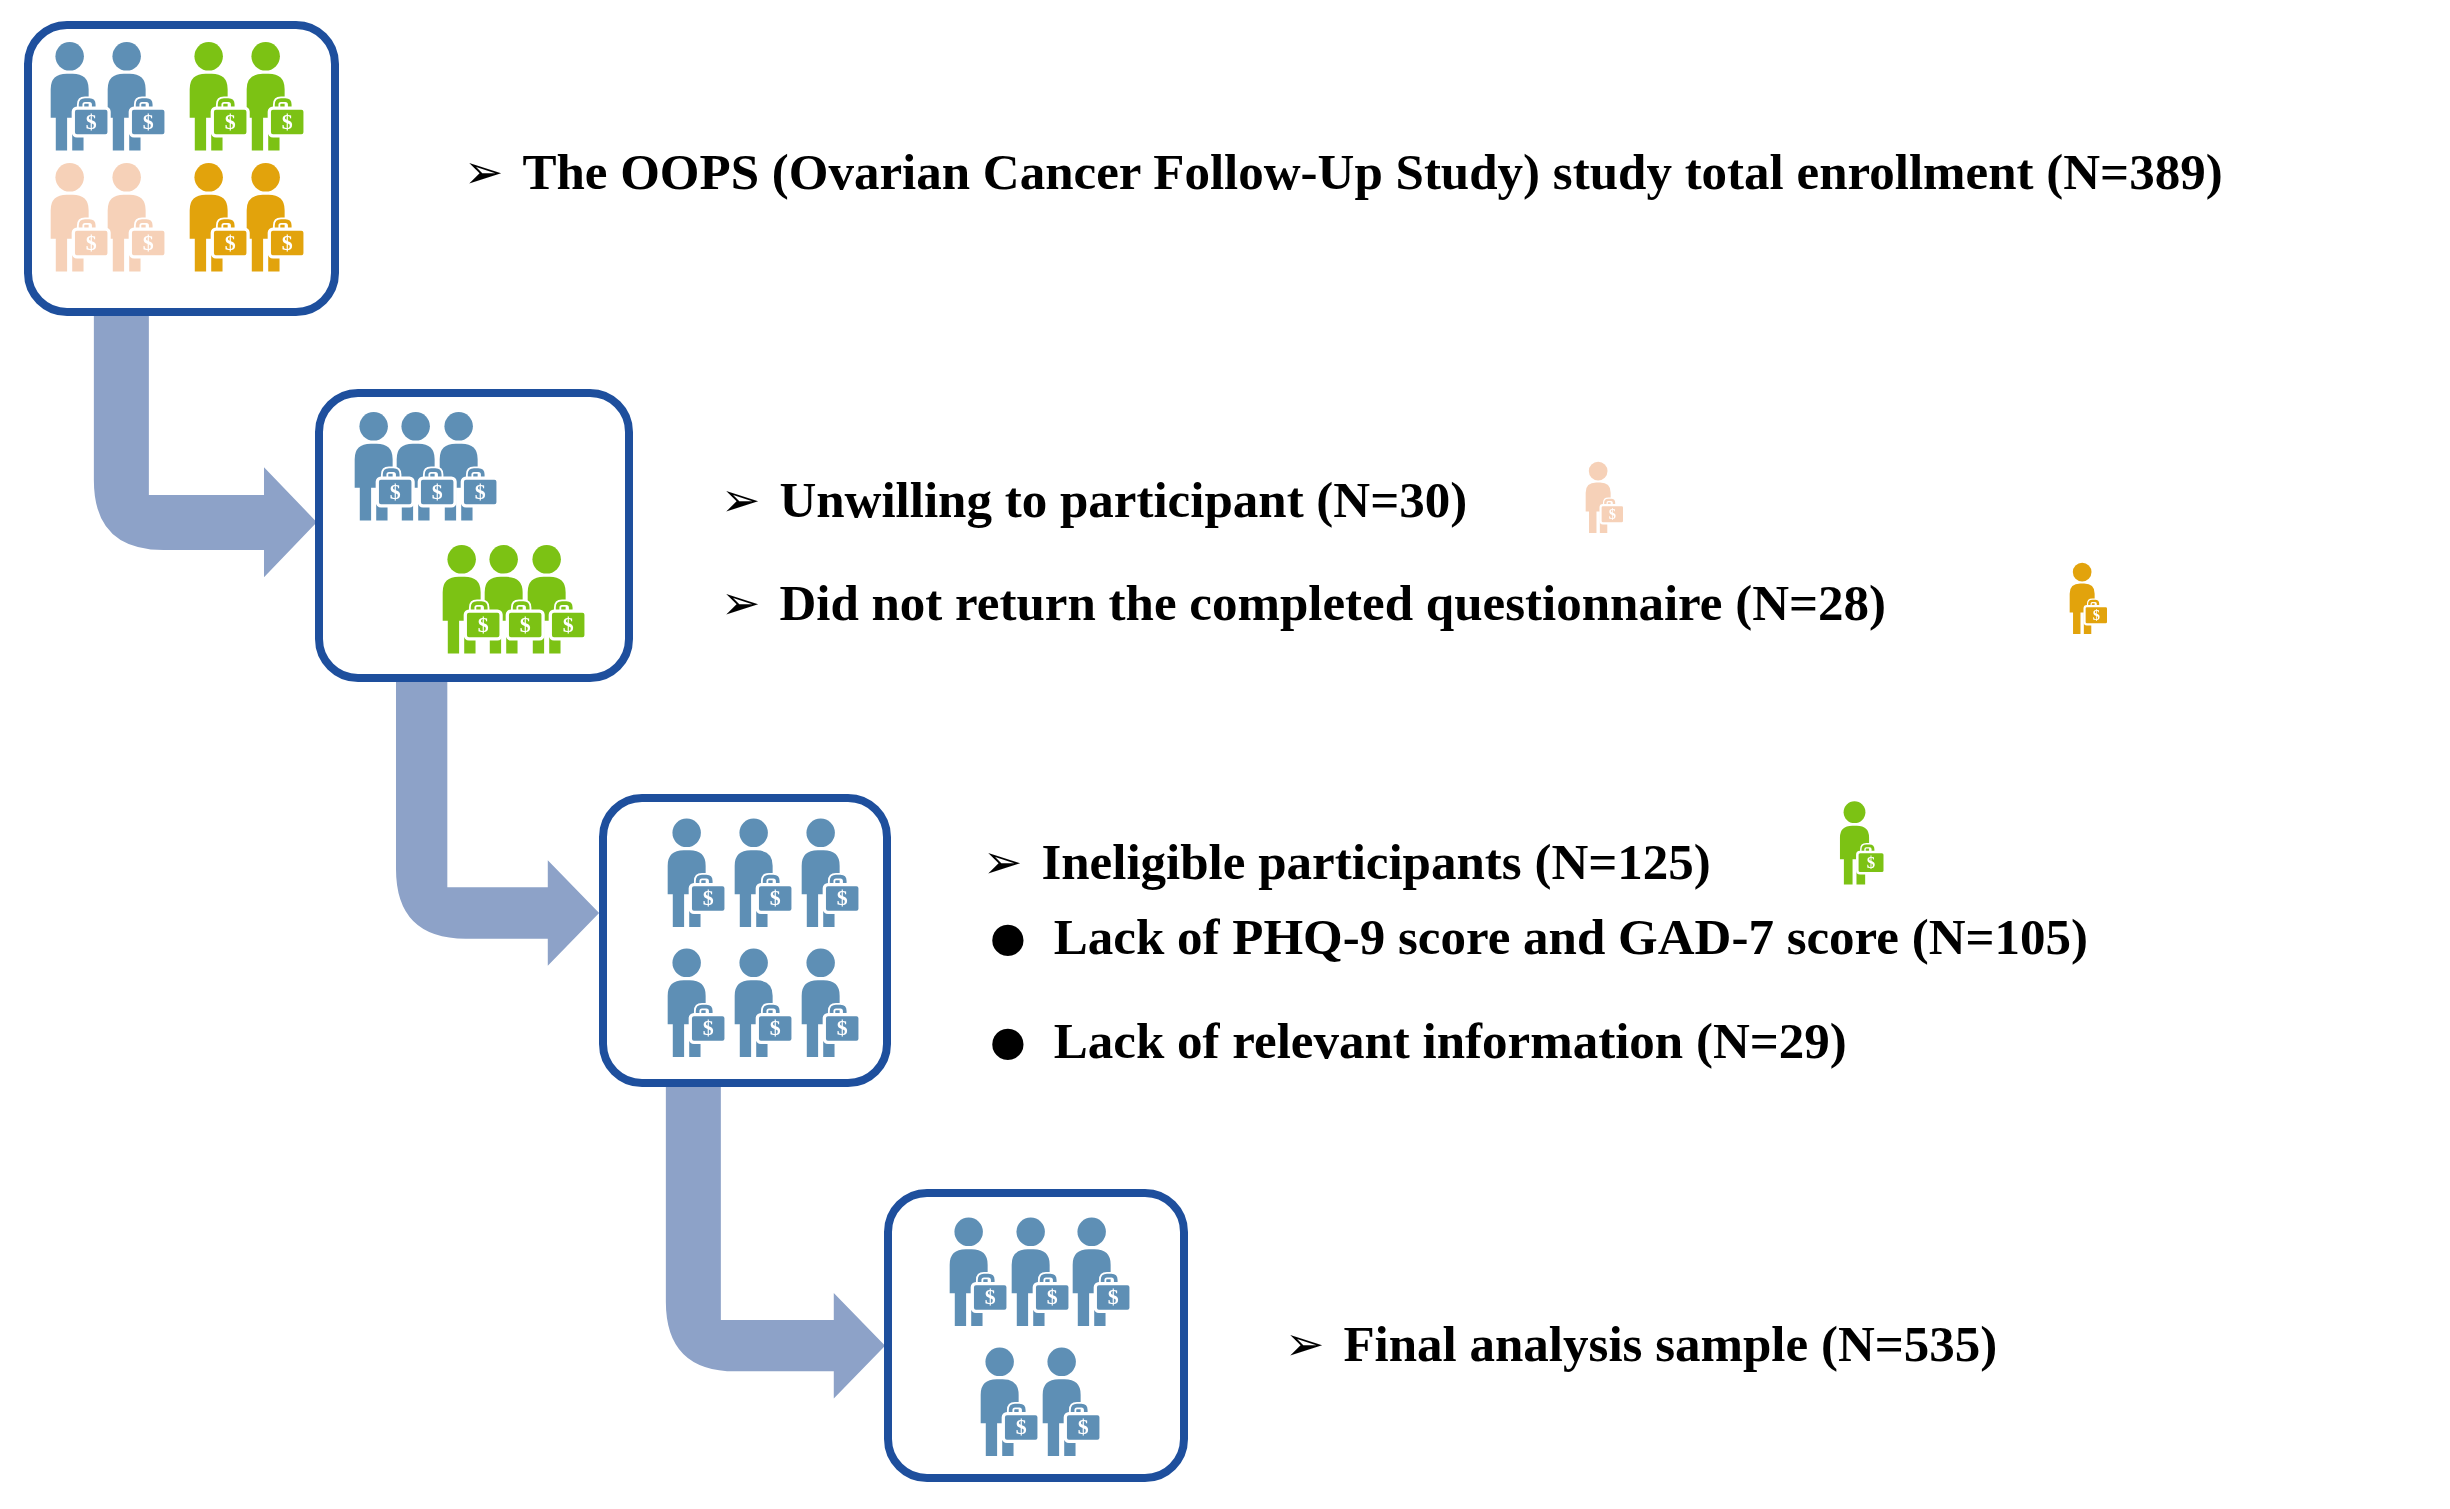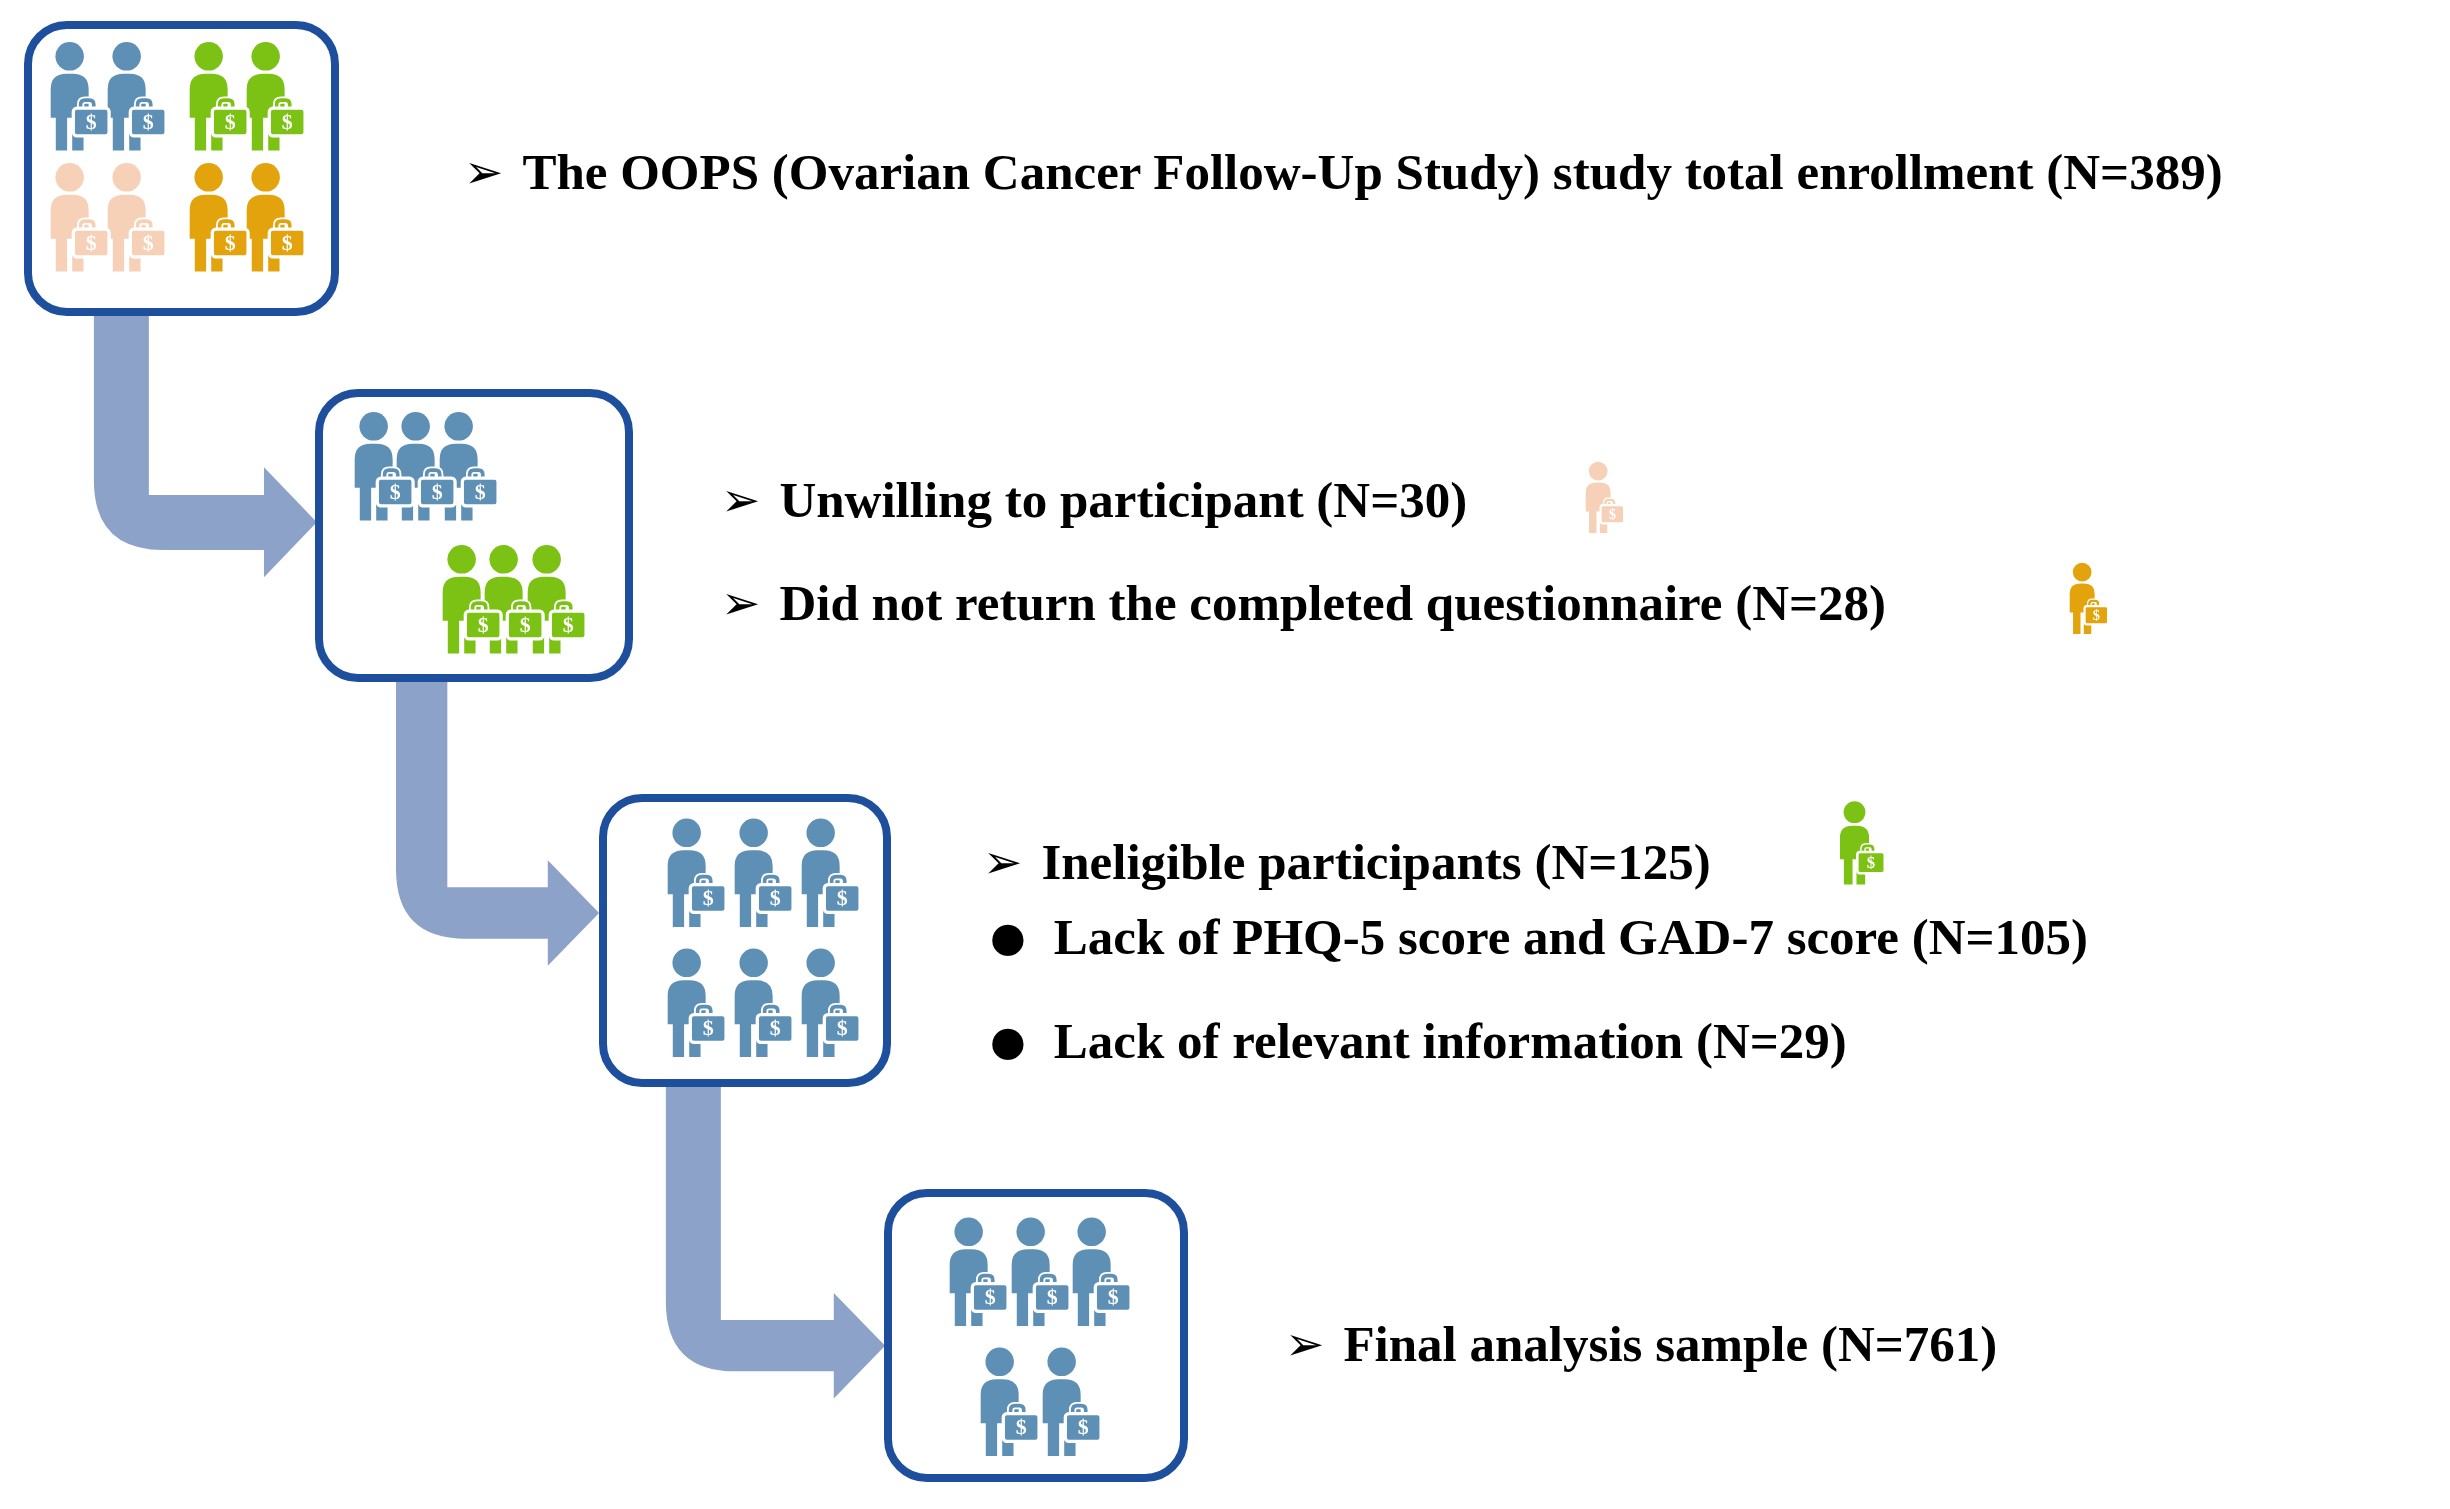--- a/index.html
+++ b/index.html
@@ -326,29 +326,29 @@
   <div class="text-line" id="line-3">
     <span class="bullet arrow">➢</span>
     <span>Did not return the completed questionnaire (N=28)</span>
   </div>
   <div class="text-line" id="line-4">
     <span class="bullet arrow">➢</span>
     <span>Ineligible participants (N=125)</span>
   </div>
   <div class="text-line" id="line-5">
     <span class="bullet dot">●</span>
-    <span>Lack of PHQ-5 score and GAD-7 score (N=105)</span>
+    <span>Lack of PHQ-9 score and GAD-7 score (N=105)</span>
   </div>
   <div class="text-line" id="line-6">
     <span class="bullet dot">●</span>
     <span>Lack of relevant information (N=29)</span>
   </div>
   <div class="text-line" id="line-7">
     <span class="bullet arrow">➢</span>
-    <span>Final analysis sample (N=761)</span>
+    <span>Final analysis sample (N=535)</span>
   </div>
 
   <div class="inline-icon" id="icon-line-2">
       <svg viewBox="0 0 100 150" xmlns="http://www.w3.org/2000/svg" preserveAspectRatio="xMidYMid meet">
         <circle cx="42" cy="20" r="19.5" fill="#f6d1b8"></circle>
         <path d="M16 104 L16 65 Q16 44 38 44 L46 44 Q68 44 68 65 L68 104 L61 104 L61 149 L45.5 149 L45.5 104 L38.5 104 L38.5 149 L23 149 L23 104 Z" fill="#f6d1b8"></path>
         <path d="M57 93 v-7 q0-6 6-6 h6 q6 0 6 6 v7" fill="none" stroke="#ffffff" stroke-width="10"></path>
         <path d="M57 93 v-7 q0-6 6-6 h6 q6 0 6 6 v7" fill="none" stroke="#f6d1b8" stroke-width="5"></path>
         <rect x="47" y="91" width="49" height="38" rx="5" fill="#f6d1b8" stroke="#ffffff" stroke-width="4.5"></rect>
         <text x="71.5" y="119" text-anchor="middle" font-family="'Liberation Serif',serif" font-weight="bold" font-size="30" fill="#ffffff">$</text>

